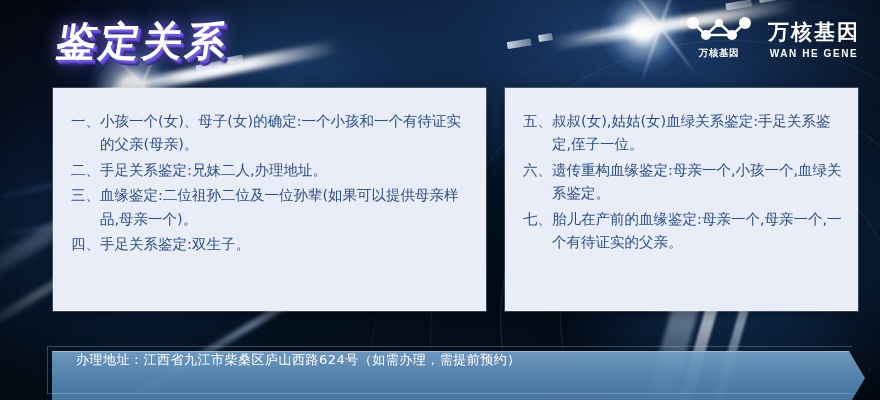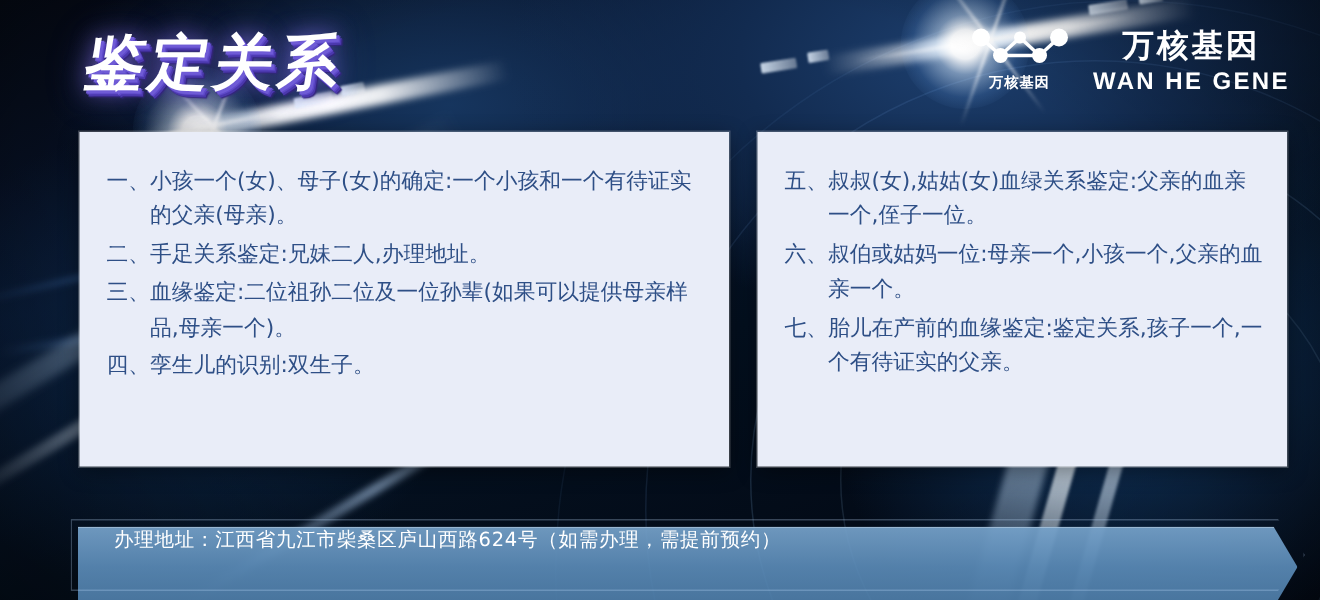--- a/index.html
+++ b/index.html
@@ -100,21 +100,21 @@
   #logo-mark .sub{
     font-size:9.5px; font-weight:bold; color:#fff; letter-spacing:.6px;
     font-family:"DejaVu Sans","Liberation Sans",sans-serif;
   }
   #logo-word{ display:flex; flex-direction:column; align-items:center; gap:2px; }
   #logo-word .cn{
     font-size:21px; font-weight:bold; color:#ffffff; letter-spacing:2px;
     font-family:"DejaVu Sans","Liberation Sans",sans-serif;
   }
   #logo-word .en{
-    font-size:16px; font-weight:bold; color:#ffffff; letter-spacing:1.6px;
+    font-size:10px; font-weight:bold; color:#ffffff; letter-spacing:1.6px;
     font-family:"Liberation Sans",sans-serif;
   }
 
   
   .panel{
     position:absolute; top:88px; height:223px;
     background:#e9edf8;
     box-shadow:0 0 0 1px rgba(255,255,255,.22), 0 3px 14px rgba(0,0,0,.45);
     padding:22px 16px 0 18px;
   }
@@ -229,36 +229,36 @@
     <div class="item">
       <span class="idx">二、</span>
       <span class="txt">手足关系鉴定:兄妹二人,办理地址。</span>
     </div>
     <div class="item">
       <span class="idx">三、</span>
       <span class="txt">血缘鉴定:二位祖孙二位及一位孙辈(如果可以提供母亲样品,母亲一个)。</span>
     </div>
     <div class="item">
       <span class="idx">四、</span>
-      <span class="txt">孪生儿的识别:双生子。</span>
+      <span class="txt">手足关系鉴定:双生子。</span>
     </div>
   </div>
 
   <div class="panel" id="panel-right">
     <div class="item">
       <span class="idx">五、</span>
-      <span class="txt">叔叔(女),姑姑(女)血绿关系鉴定:父亲的血亲一个,侄子一位。</span>
+      <span class="txt">叔叔(女),姑姑(女)血绿关系鉴定:手足关系鉴定,侄子一位。</span>
     </div>
     <div class="item">
       <span class="idx">六、</span>
-      <span class="txt">叔伯或姑妈一位:母亲一个,小孩一个,父亲的血亲一个。</span>
+      <span class="txt">遗传重构血缘鉴定:母亲一个,小孩一个,血绿关系鉴定。</span>
     </div>
     <div class="item">
       <span class="idx">七、</span>
-      <span class="txt">胎儿在产前的血缘鉴定:鉴定关系,孩子一个,一个有待证实的父亲。</span>
+      <span class="txt">胎儿在产前的血缘鉴定:母亲一个,母亲一个,一个有待证实的父亲。</span>
     </div>
   </div>
 
   <div id="address-bar">
     <span>办理地址：江西省九江市柴桑区庐山西路624号（如需办理，需提前预约）</span>
   </div>
   <div class="frame" style="position:absolute; left:47px; top:346px; width:823px; height:48px; border:1px solid rgba(190,220,250,.28); clip-path:polygon(0 0, calc(100% - 18px) 0, 100% 50%, calc(100% - 18px) 100%, 0 100%);"></div>
 
 </div>
 

